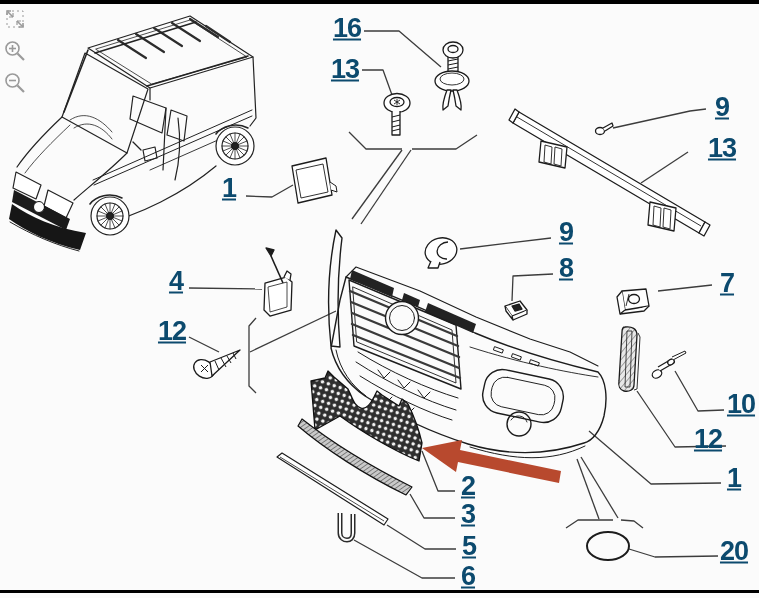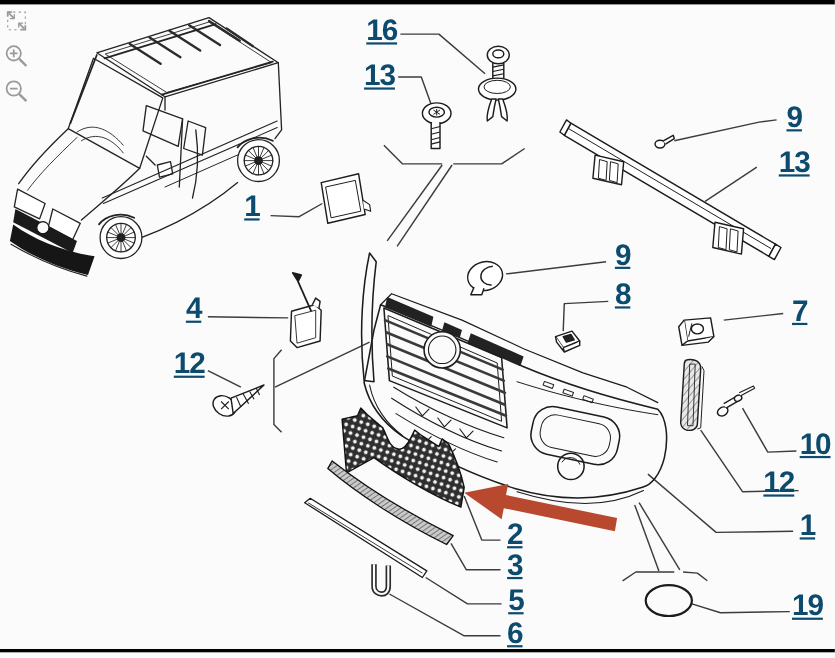--- a/index.html
+++ b/index.html
@@ -375,15 +375,15 @@
   <div class="callout" style="left:566px;top:268px">8</div>
   <div class="callout" style="left:566px;top:232px">9</div>
   <div class="callout" style="left:229px;top:188px">1</div>
   <div class="callout" style="left:741px;top:404px">10</div>
   <div class="callout" style="left:708px;top:439px">12</div>
   <div class="callout" style="left:722px;top:148px">13</div>
   <div class="callout" style="left:722px;top:107px">9</div>
   <div class="callout" style="left:345px;top:69px">13</div>
   <div class="callout" style="left:347px;top:28px">16</div>
   <div class="callout" style="left:172px;top:331px">12</div>
-  <div class="callout" style="left:734px;top:551px">19</div>
+  <div class="callout" style="left:734px;top:551px">20</div>
 
 </div>
 
 </body></html>

